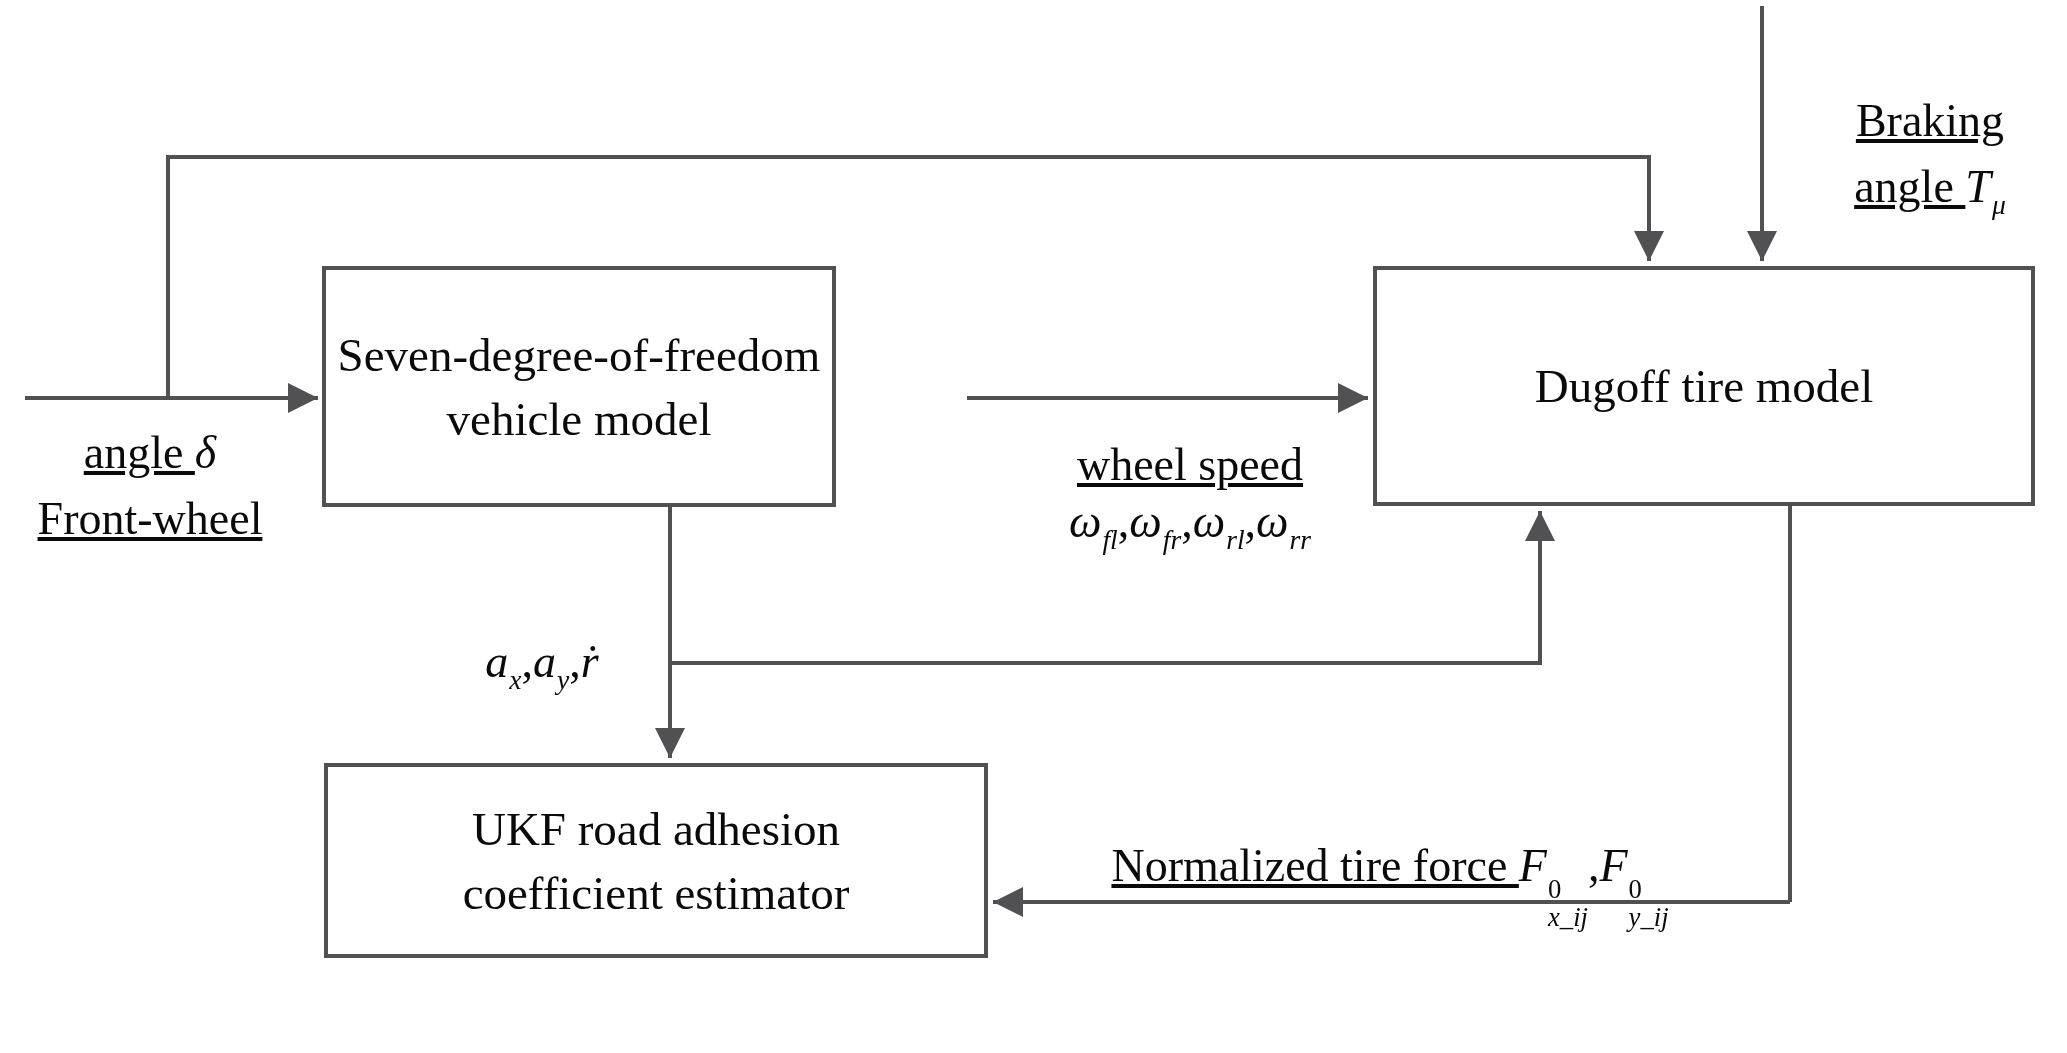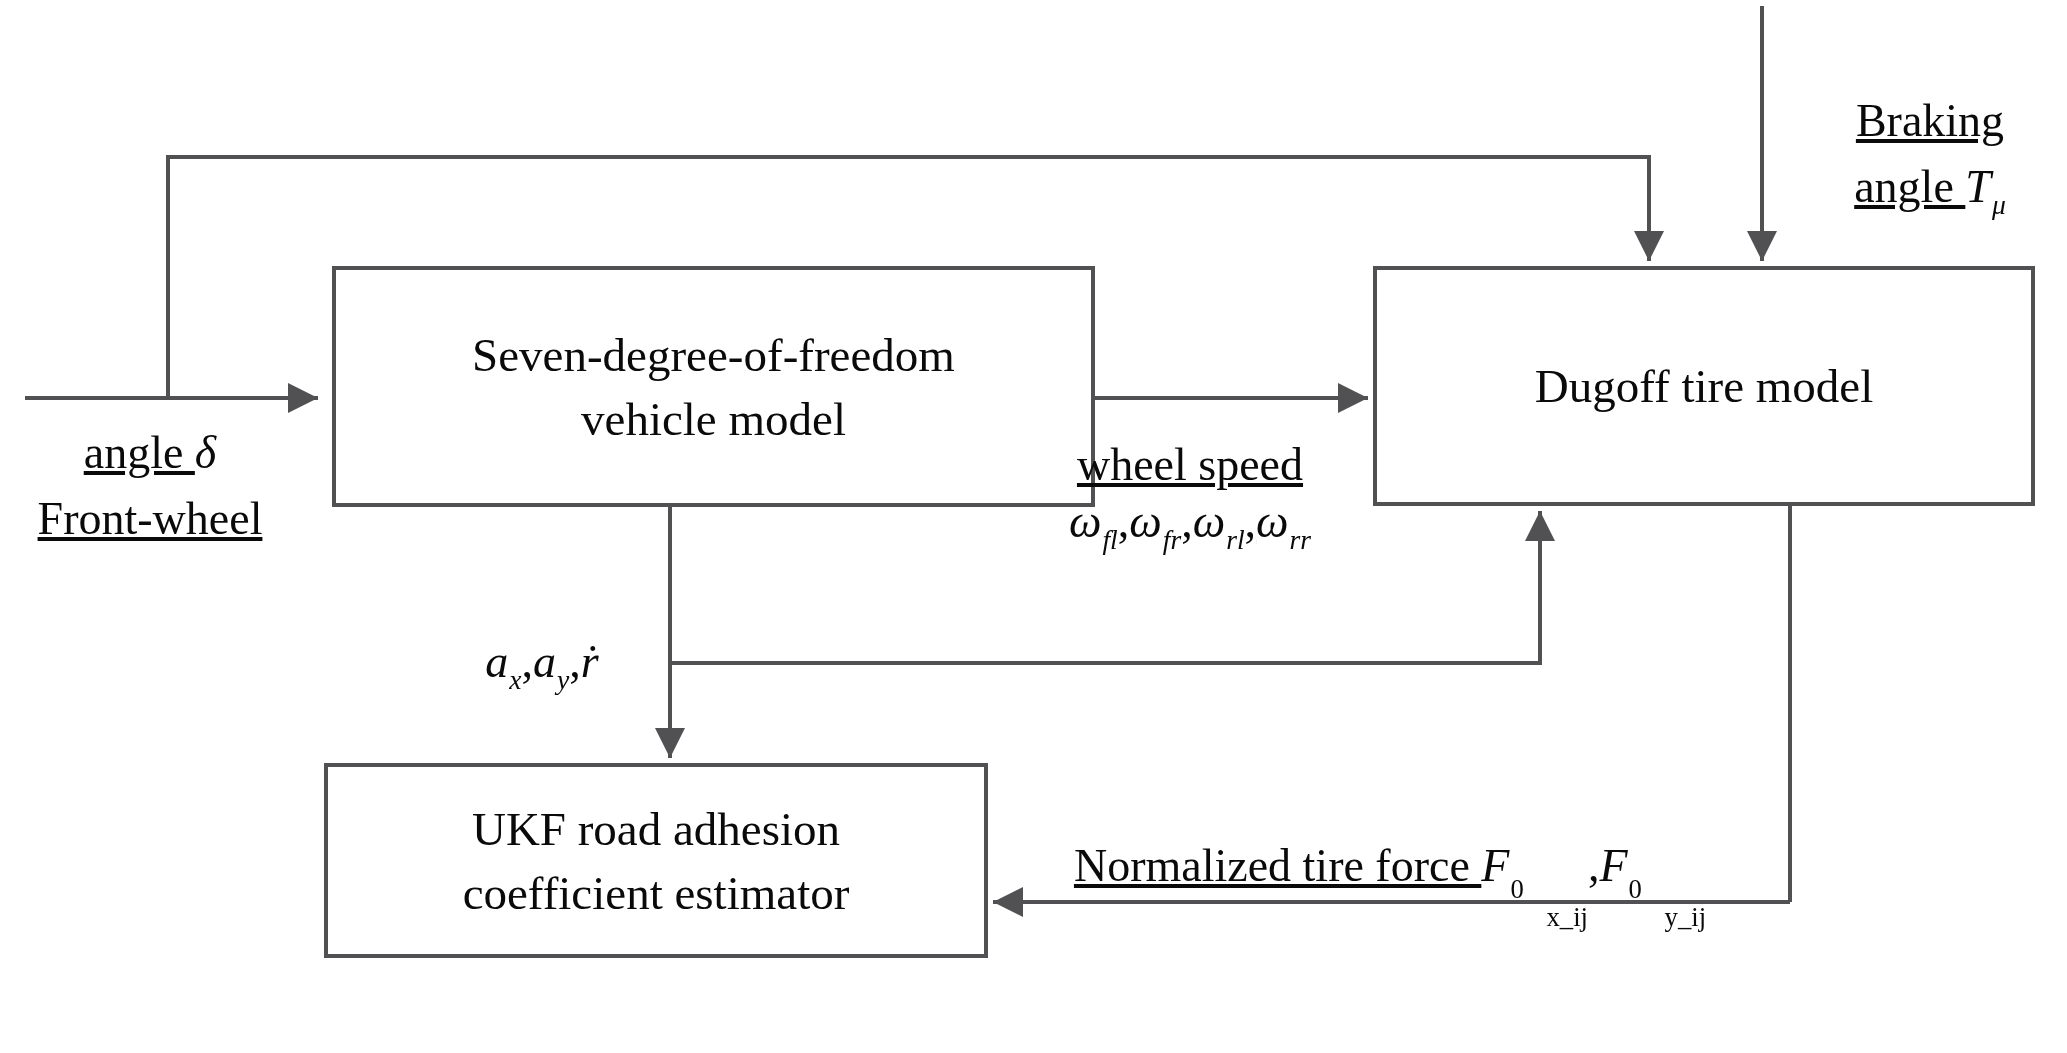--- a/index.html
+++ b/index.html
@@ -13,21 +13,21 @@
     position:relative;width:2067px;height:1053px;background:var(--bg);
     font-family:"Liberation Serif","DejaVu Serif",serif;color:var(--text);
   }
   svg.wires{position:absolute;left:0;top:0;width:2067px;height:1053px;}
   .wire{stroke:var(--line);stroke-width:4;fill:none;}
   .ah{fill:var(--line);}
   .box{
     position:absolute;border:4px solid var(--line);background:var(--bg);
     display:flex;align-items:center;justify-content:center;text-align:center;
   }
-  .box-vehicle{left:332px;top:266px;width:763px;height:241px;align-items:center;}
+  .box-vehicle{left:322px;top:266px;width:514px;height:241px;align-items:center;}
   .box-tire{left:1373px;top:266px;width:662px;height:240px;}
   .box-ukf{left:324px;top:763px;width:664px;height:195px;}
   .boxlabel{font-size:47px;line-height:64px;color:var(--text);}
   .boxlabel .bl{display:block;}
   .lbl{
     position:absolute;text-align:center;font-size:46px;line-height:66px;
     color:var(--text);white-space:nowrap;
   }
   .lbl-frontwheel{left:0px;top:420px;width:300px;}
   .lbl-braking{left:1770px;top:88px;width:320px;}
@@ -36,21 +36,21 @@
   .lbl-force{left:1020px;top:834px;width:740px;line-height:64px;}
   .mline{display:block;}
   .mt{font-style:normal;text-decoration:underline;}
   .mi{font-style:italic;}
   .msub{font-style:italic;font-size:0.60em;vertical-align:-0.42em;margin-left:1px;}
   .mss{
     display:inline-flex;flex-direction:column;align-items:flex-start;
     font-size:0.58em;line-height:1.05;vertical-align:-0.62em;margin-left:1px;
   }
   .mss .sup{font-style:normal;}
-  .mss .sub{margin-left:36px;}
+  .mss .sub{font-style:italic;}
 </style>
 </head>
 <body>
 
 <div class="stage">
 
   <svg class="wires" viewBox="0 0 2067 1053" aria-hidden="true">
     <defs>
       <marker id="ah" viewBox="0 0 10 10" refX="10" refY="5" markerWidth="7.5" markerHeight="7.5" orient="auto" markerUnits="strokeWidth">
         <path class="ah" d="M0,0 L10,5 L0,10 Z"></path>

